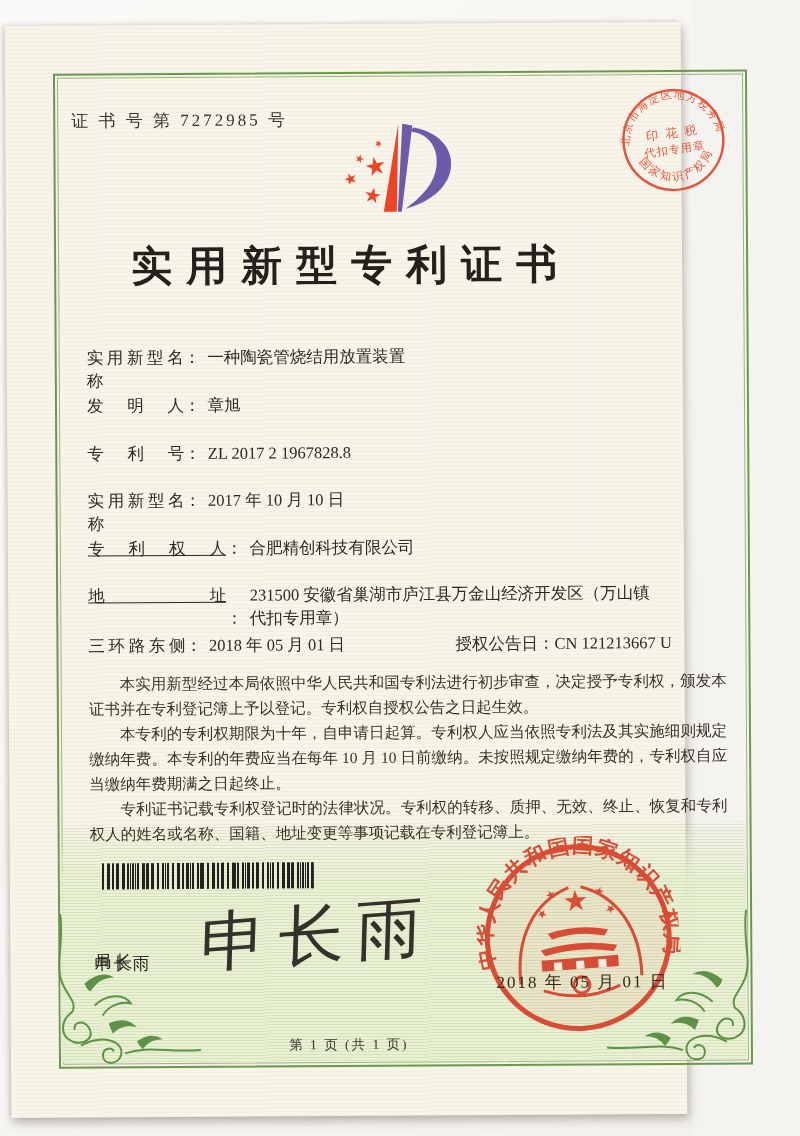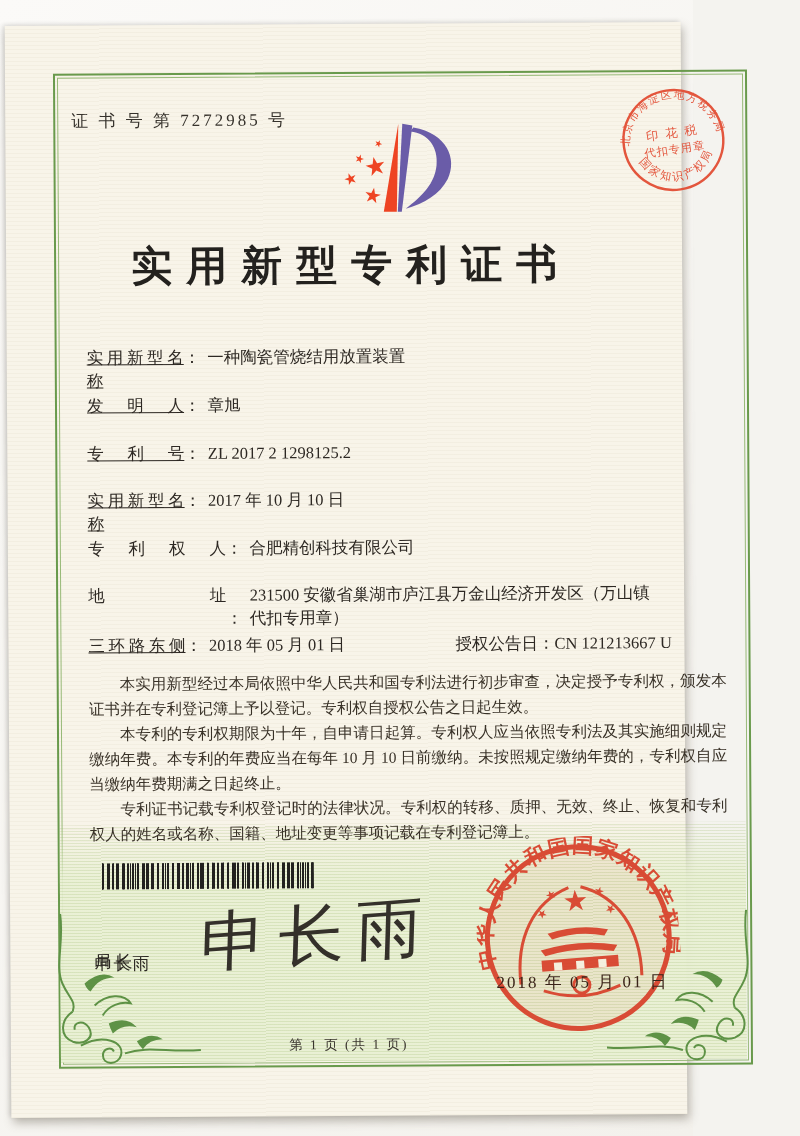--- a/index.html
+++ b/index.html
@@ -22,21 +22,21 @@
   .corner-right{left:596px;top:888px;transform:scaleX(-1);}
 
   .cert-no{position:absolute;left:66px;top:84px;font-size:17px;letter-spacing:3px;color:#36322c;z-index:4;}
   .tax-stamp{position:absolute;left:612px;top:62px;z-index:5;transform:rotate(-8deg);opacity:.92;}
   .logo{position:absolute;left:292px;top:92px;z-index:4;}
   .title{position:absolute;left:0;top:214px;width:100%;text-align:center;
     font-size:41px;font-weight:700;letter-spacing:14px;text-indent:14px;color:#23211e;z-index:4;}
 
   .field-row{position:absolute;left:80px;width:650px;font-size:16.5px;color:#2d2823;z-index:4;line-height:23px;}
   .lbl{display:inline-block;text-align:justify;text-align-last:justify;vertical-align:top;}
-  .std{width:97px;text-decoration:underline;} .wide{width:138px;}
+  .std{width:97px;} .wide{width:138px;text-decoration:underline;}
   .colon{margin-right:7px;}
   .val{color:#2d2823;}
   .addr{display:inline-block;max-width:470px;}
   .grant2{position:absolute;left:367px;top:0;}
 
   .paras{position:absolute;left:80px;top:646px;width:638px;z-index:4;
     font-size:15.5px;line-height:25px;color:#383127;text-align:justify;}
   .paras p{margin:0;text-indent:2em;}
 
   .barcode{position:absolute;left:92px;top:838px;width:212px;height:26px;z-index:4;
@@ -130,21 +130,21 @@
 
     <div class="title">实用新型专利证书</div>
 
     <div class="field-row" style="top:321px">
       <span class="lbl std">实用新型名称</span><span class="colon">：</span><span class="val">一种陶瓷管烧结用放置装置</span>
     </div>
     <div class="field-row" style="top:369px">
       <span class="lbl std">发明人</span><span class="colon">：</span><span class="val">章旭</span>
     </div>
     <div class="field-row" style="top:417px">
-      <span class="lbl std">专利号</span><span class="colon">：</span><span class="val">ZL 2017 2 1298125.2</span>
+      <span class="lbl std">专利号</span><span class="colon">：</span><span class="val">ZL 2017 2 1967828.8</span>
     </div>
     <div class="field-row" style="top:464px">
       <span class="lbl std">实用新型名称</span><span class="colon">：</span><span class="val">2017 年 10 月 10 日</span>
     </div>
     <div class="field-row" style="top:512px">
       <span class="lbl wide">专利权人</span><span class="colon">：</span><span class="val">合肥精创科技有限公司</span>
     </div>
     <div class="field-row" style="top:559px">
       <span class="lbl wide">地址</span><span class="colon">：</span><span class="val addr"><span>231500 安徽省巢湖市庐江县万金山经济开发区（万山镇</span><br><span>代扣专用章）</span></span>
     </div>

